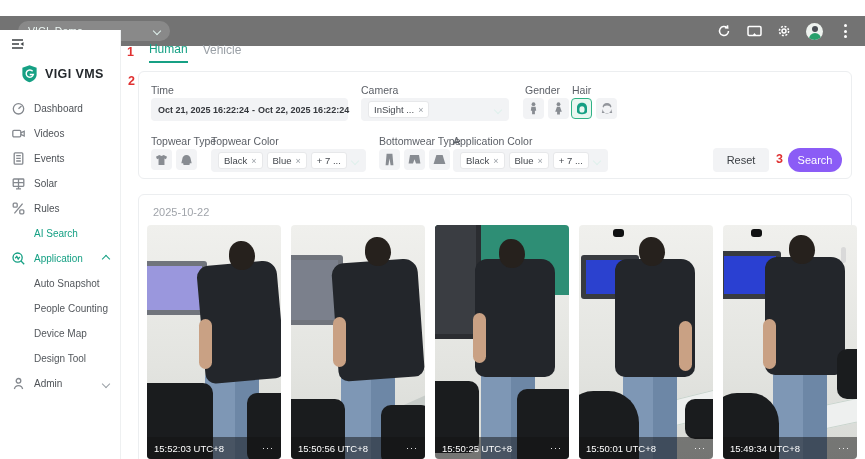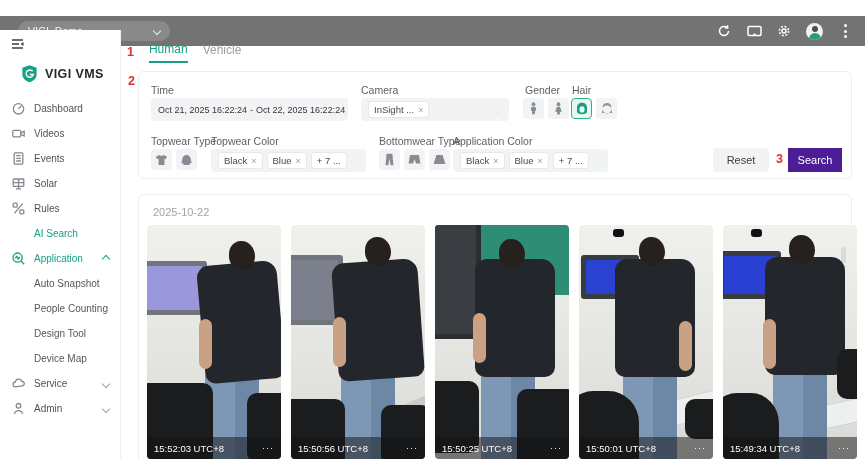--- a/index.html
+++ b/index.html
@@ -61,22 +61,22 @@
   .chip .x { color:#9aa0a6; margin-left:4px; font-size:9px; cursor:pointer; }
   .sel-chev { position:absolute; right:8px; top:9px; }
   .icon-btn { position:absolute; width:21px; height:21px; background:#f2f3f5; border-radius:4px;
     display:flex; align-items:center; justify-content:center; cursor:pointer; }
   .icon-btn svg { fill:#888c92; stroke:none; }
   .icon-btn.sel { background:#e9f7f0; border:1px solid #2fb286; }
   .icon-btn.sel svg { fill:#16A084; }
   .btn-reset { position:absolute; left:574px; top:76px; width:56px; height:24px; background:#f2f3f5;
     border:none; border-radius:4px; font-size:11px; color:#3c4045; cursor:pointer; font-family:inherit; }
   .ann3 { position:absolute; left:637px; top:80px; }
-  .btn-search { position:absolute; left:649px; top:76px; width:54px; height:24px; background:#4c1d95;
-    border:none; border-radius:0; font-size:11px; color:#fff; cursor:pointer; font-family:inherit; }
+  .btn-search { position:absolute; left:649px; top:76px; width:54px; height:24px; background:#8b5cf6;
+    border:none; border-radius:12px; font-size:11px; color:#fff; cursor:pointer; font-family:inherit; }
 
   
   .results-card { left:138px; top:194px; width:714px; height:272px; }
   .rdate { position:absolute; left:14px; top:11px; font-size:11px; color:#a0a4aa; }
   .thumbs { position:absolute; left:8px; top:30px; width:737px; height:234px; display:flex; gap:10px; overflow:hidden; }
   .scrollthumb { position:absolute; right:5px; top:52px; width:5px; height:16px; border-radius:3px; background:#d9d9d9; }
 
   .thumb { position:relative; width:134px; height:234px; flex:0 0 134px; border-radius:4px; overflow:hidden;
     background:linear-gradient(180deg,#f0f0ed 0%,#e3e4e0 60%,#d7d9d5 100%); cursor:pointer; }
   .ts { position:absolute; left:0; right:0; bottom:0; height:22px; background:rgba(18,18,18,.5);
@@ -240,33 +240,24 @@
         <span class="nlabel">Application</span>
         <span class="chev nav-chev chev-up"></span>
       </div>
       <div class="nav-item nav-sub">
         <span class="nlabel">Auto Snapshot</span>
       </div>
       <div class="nav-item nav-sub">
         <span class="nlabel">People Counting</span>
       </div>
       <div class="nav-item nav-sub">
+        <span class="nlabel">Device Map</span>
+      </div>
+      <div class="nav-item nav-sub">
         <span class="nlabel">Design Tool</span>
-      </div>
-      <div class="nav-item nav-sub">
-        <span class="nlabel">Device Map</span>
-      </div>
-      <div class="nav-item">
-        <span class="nicon">
-            <svg width="13" height="13" viewBox="0 0 13 13">
-              <path d="M3.6,9.8 a2.4,2.4 0 0 1 -0.3,-4.8 a3.4,3.4 0 0 1 6.6,-0.5 a2.2,2.2 0 0 1 0.3,4.4 z"></path>
-            </svg>
-          </span>
-        <span class="nlabel">Service</span>
-        <span class="chev nav-chev chev-dn"></span>
       </div>
       <div class="nav-item">
         <span class="nicon">
             <svg width="13" height="13" viewBox="0 0 13 13">
               <circle cx="6.5" cy="3.8" r="2.3"></circle>
               <path d="M2.4,12 a4.2,4.2 0 0 1 8.2,0"></path>
             </svg>
           </span>
         <span class="nlabel">Admin</span>
         <span class="chev nav-chev chev-dn"></span>
@@ -277,21 +268,21 @@
   <div class="tabs">
     <span class="ann">1</span>
     <span class="tab active">Human</span>
     <span class="tab">Vehicle</span>
   </div>
   <span class="ann ann2">2</span>
 
   <div class="card filter-card">
 
     <span class="flabel" style="left:12px;top:12px;">Time</span>
-    <div class="finput" style="left:12px;top:26px;width:197px;">
+    <div class="finput" style="left:12px;top:26px;width:197px;font-weight:bold;">
       <span class="dt">Oct 21, 2025 16:22:24</span>
       <span class="sep">-</span>
       <span class="dt">Oct 22, 2025 16:22:24</span>
       <svg width="11" height="11" viewBox="0 0 12 12" style="margin-left:6px;stroke:#9aa0a6;fill:none;stroke-width:1.1;">
         <rect x="1" y="2" width="10" height="9" rx="1"></rect>
           <path d="M1,4.6 h10 M3.6,0.8 v2.4 M8.4,0.8 v2.4"></path>
       </svg>
     </div>
 
     <span class="flabel" style="left:222px;top:12px;">Camera</span>

